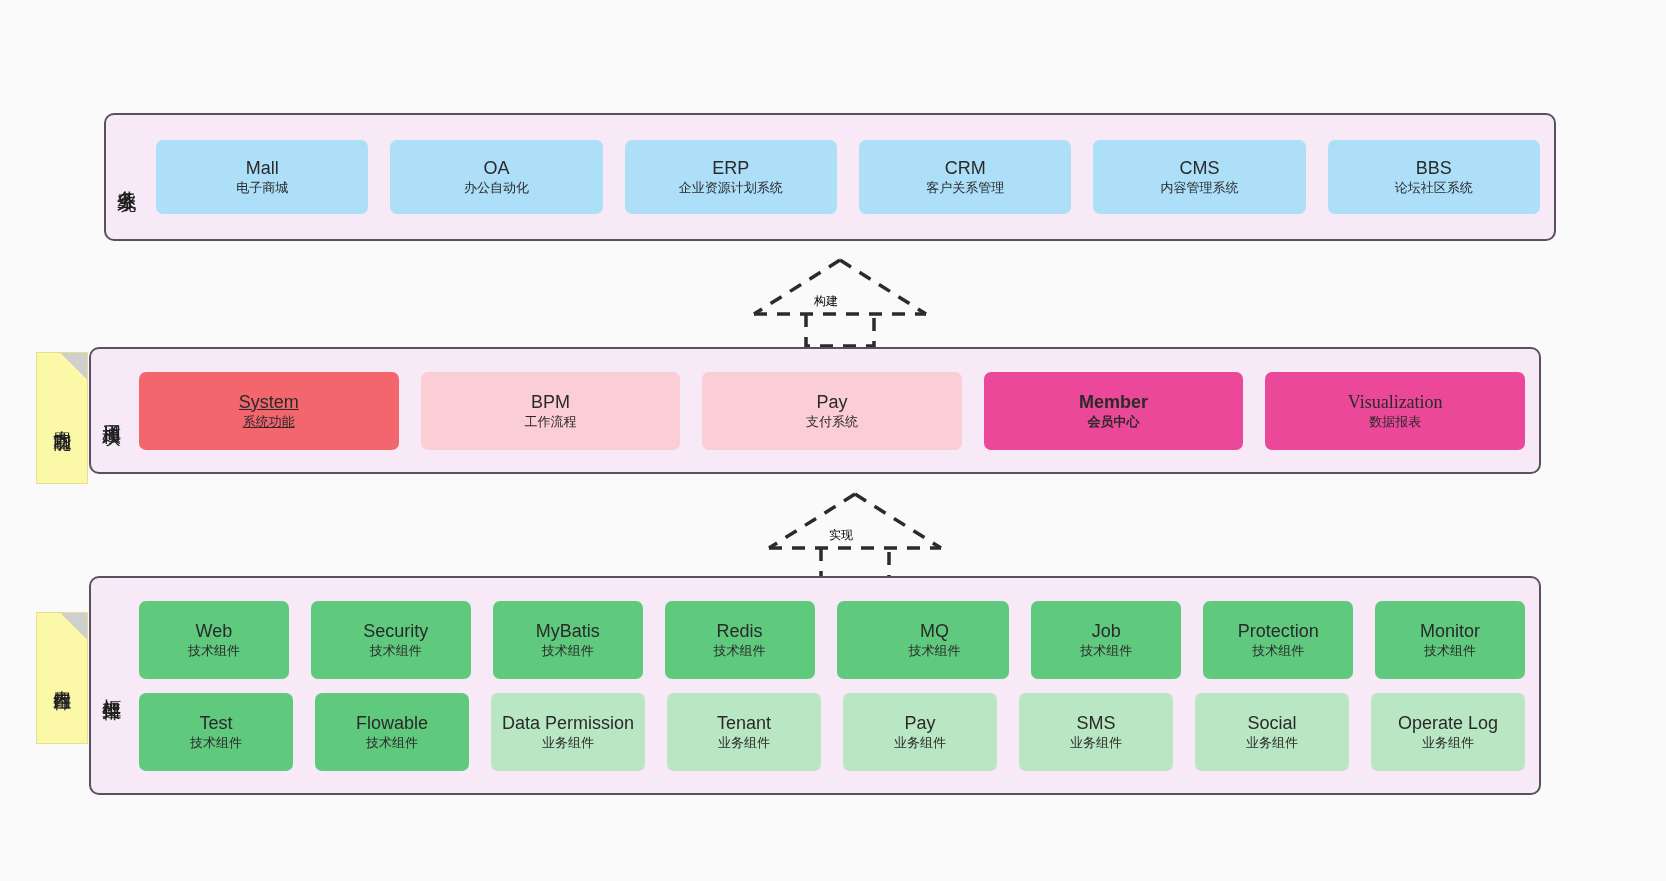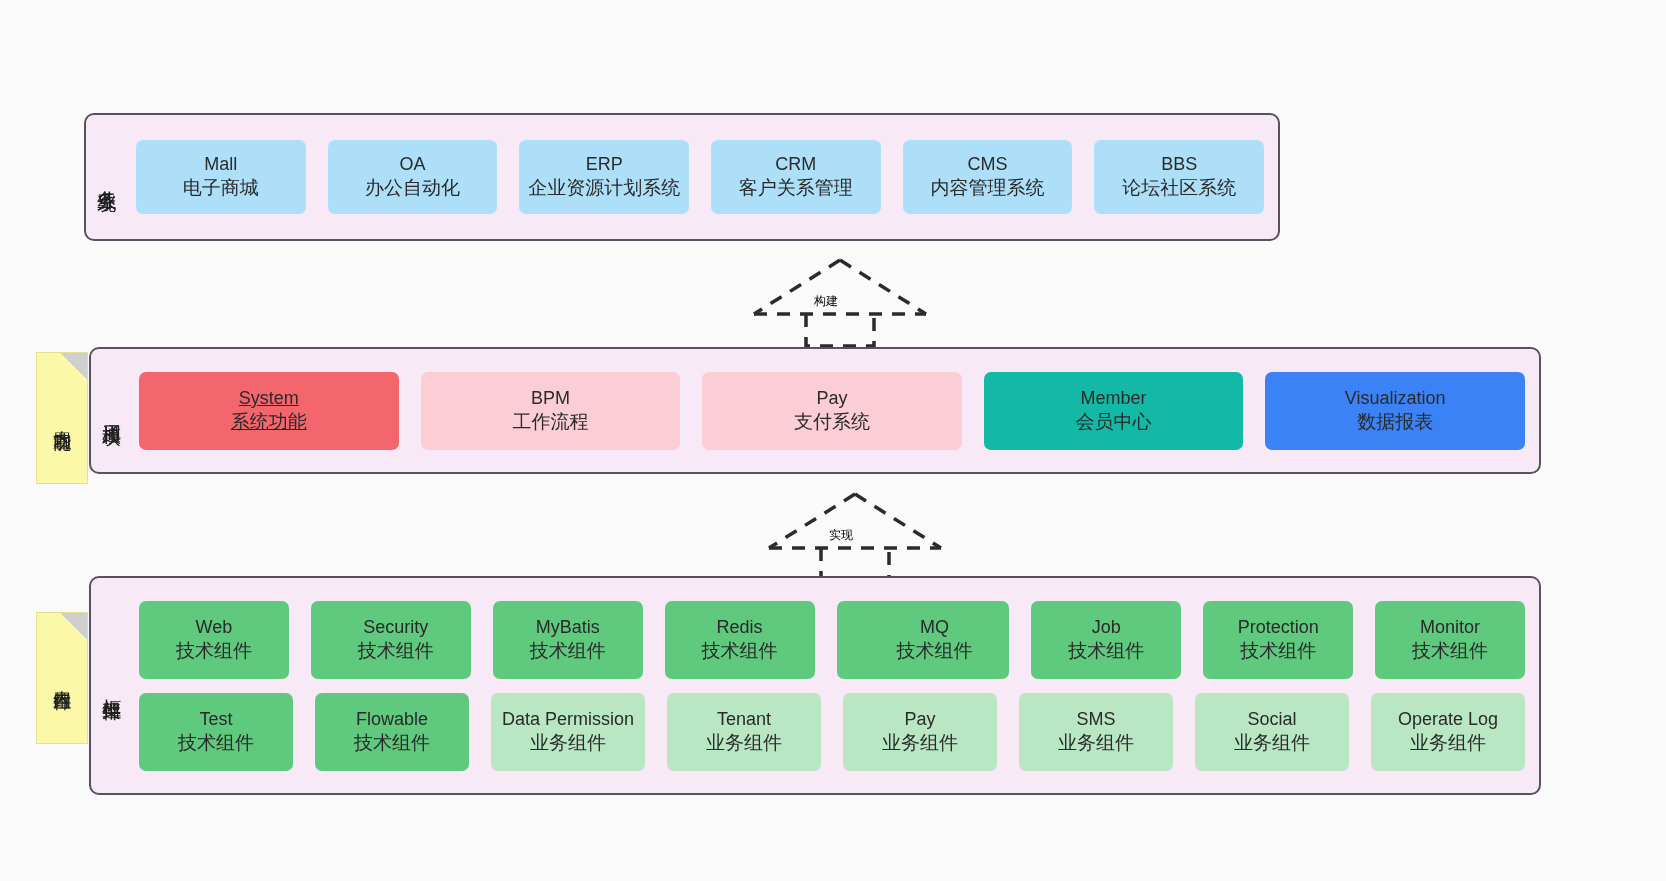--- a/index.html
+++ b/index.html
@@ -70,24 +70,24 @@
     flex-direction: column;
     align-items: center;
     justify-content: center;
     text-align: center;
     line-height: 1.22;
     color: #2a2a2a;
     box-sizing: border-box;
     padding: 4px 6px;
   }
   .cell .t1 { font-size: 18px; }
-  .cell .t2 { font-size: 19px; }
-
-  
-  #band-business { left: 84px; top: 113px; width: 1196px; height: 128px; }
+  .cell .t2 { font-size: 13px; }
+
+  
+  #band-business { left: 104px; top: 113px; width: 1452px; height: 128px; }
   #band-business .row { height: 74px; }
   #band-business .band-body { padding-left: 8px; }
 
   
   #band-common { left: 89px; top: 347px; width: 1452px; height: 127px; }
   #band-common .row { height: 78px; }
 
   
   #band-framework { left: 89px; top: 576px; width: 1452px; height: 219px; }
   #band-framework .row { height: 78px; }
@@ -197,25 +197,25 @@
             <div class="t2">系统功能</div>
           </div>
           <div class="cell" style="background: rgb(251, 205, 213);">
             <div class="t1">BPM</div>
             <div class="t2">工作流程</div>
           </div>
           <div class="cell" style="background: rgb(251, 205, 213);">
             <div class="t1">Pay</div>
             <div class="t2">支付系统</div>
           </div>
-          <div class="cell" style="background: #14b8a6;">
+          <div class="cell" style="background: #ec4899; font-weight: bold;">
             <div class="t1">Member</div>
             <div class="t2">会员中心</div>
           </div>
-          <div class="cell" style="background: #3b82f6;">
+          <div class="cell" style="background: #ec4899; font-family: Liberation Serif, serif;">
             <div class="t1">Visualization</div>
             <div class="t2">数据报表</div>
           </div>
         </div>
     </div>
   </div>
 
   <div class="arrow" id="arrow-impl">
     <svg width="180" height="92" viewBox="0 0 180 92">
       <path d="M90 4 L176 58" stroke="#2b2b2b" stroke-width="3.5" fill="none" stroke-dasharray="13 10"></path>

